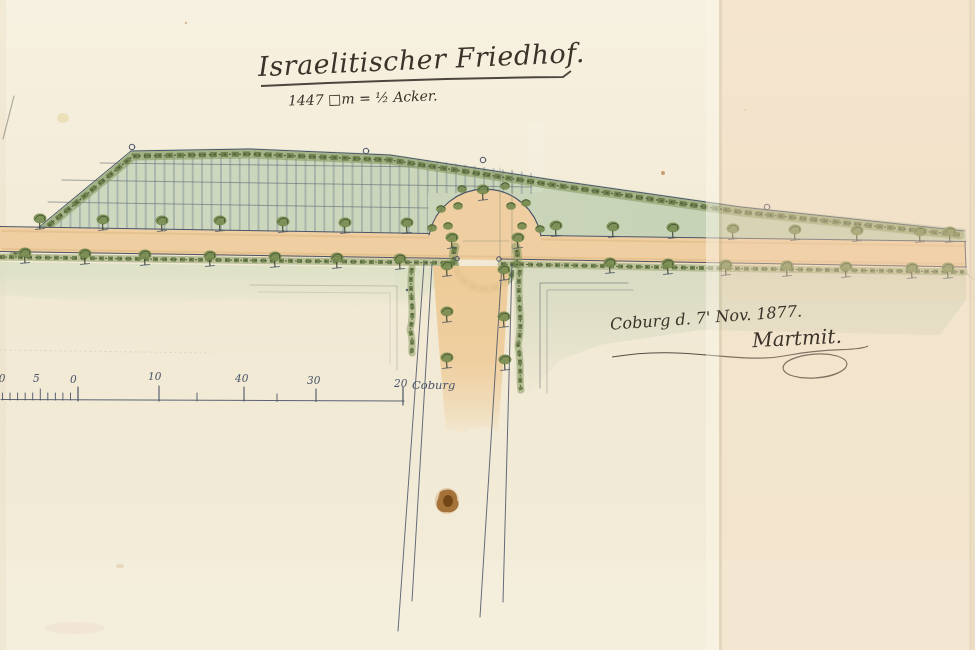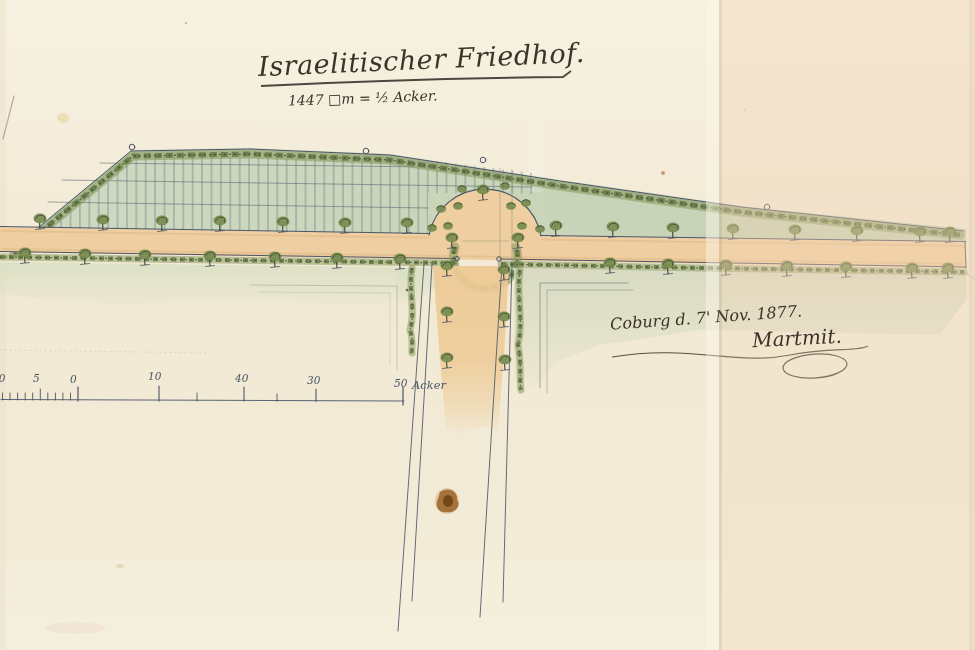--- a/index.html
+++ b/index.html
@@ -310,16 +310,16 @@
 <div class="hw subtitle-hw">1447 □m = ½ Acker.</div>
 <div class="hw date-hw">Coburg d. 7' Nov. 1877.</div>
 <div class="hw sig-hw">Martmit.</div>
 
 <span class="slbl" style="left:-8px;top:372px">10</span>
 <span class="slbl" style="left:33px;top:372px">5</span>
 <span class="slbl" style="left:70px;top:373px">0</span>
 <span class="slbl" style="left:148px;top:370px">10</span>
 <span class="slbl" style="left:235px;top:372px">40</span>
 <span class="slbl" style="left:307px;top:374px">30</span>
-<span class="slbl" style="left:394px;top:377px">50</span>
-<span class="slbl sunit" style="left:412px;top:378px">Acker</span>
+<span class="slbl" style="left:394px;top:377px">20</span>
+<span class="slbl sunit" style="left:412px;top:378px">Coburg</span>
 
 </div>
 
 </body></html>

